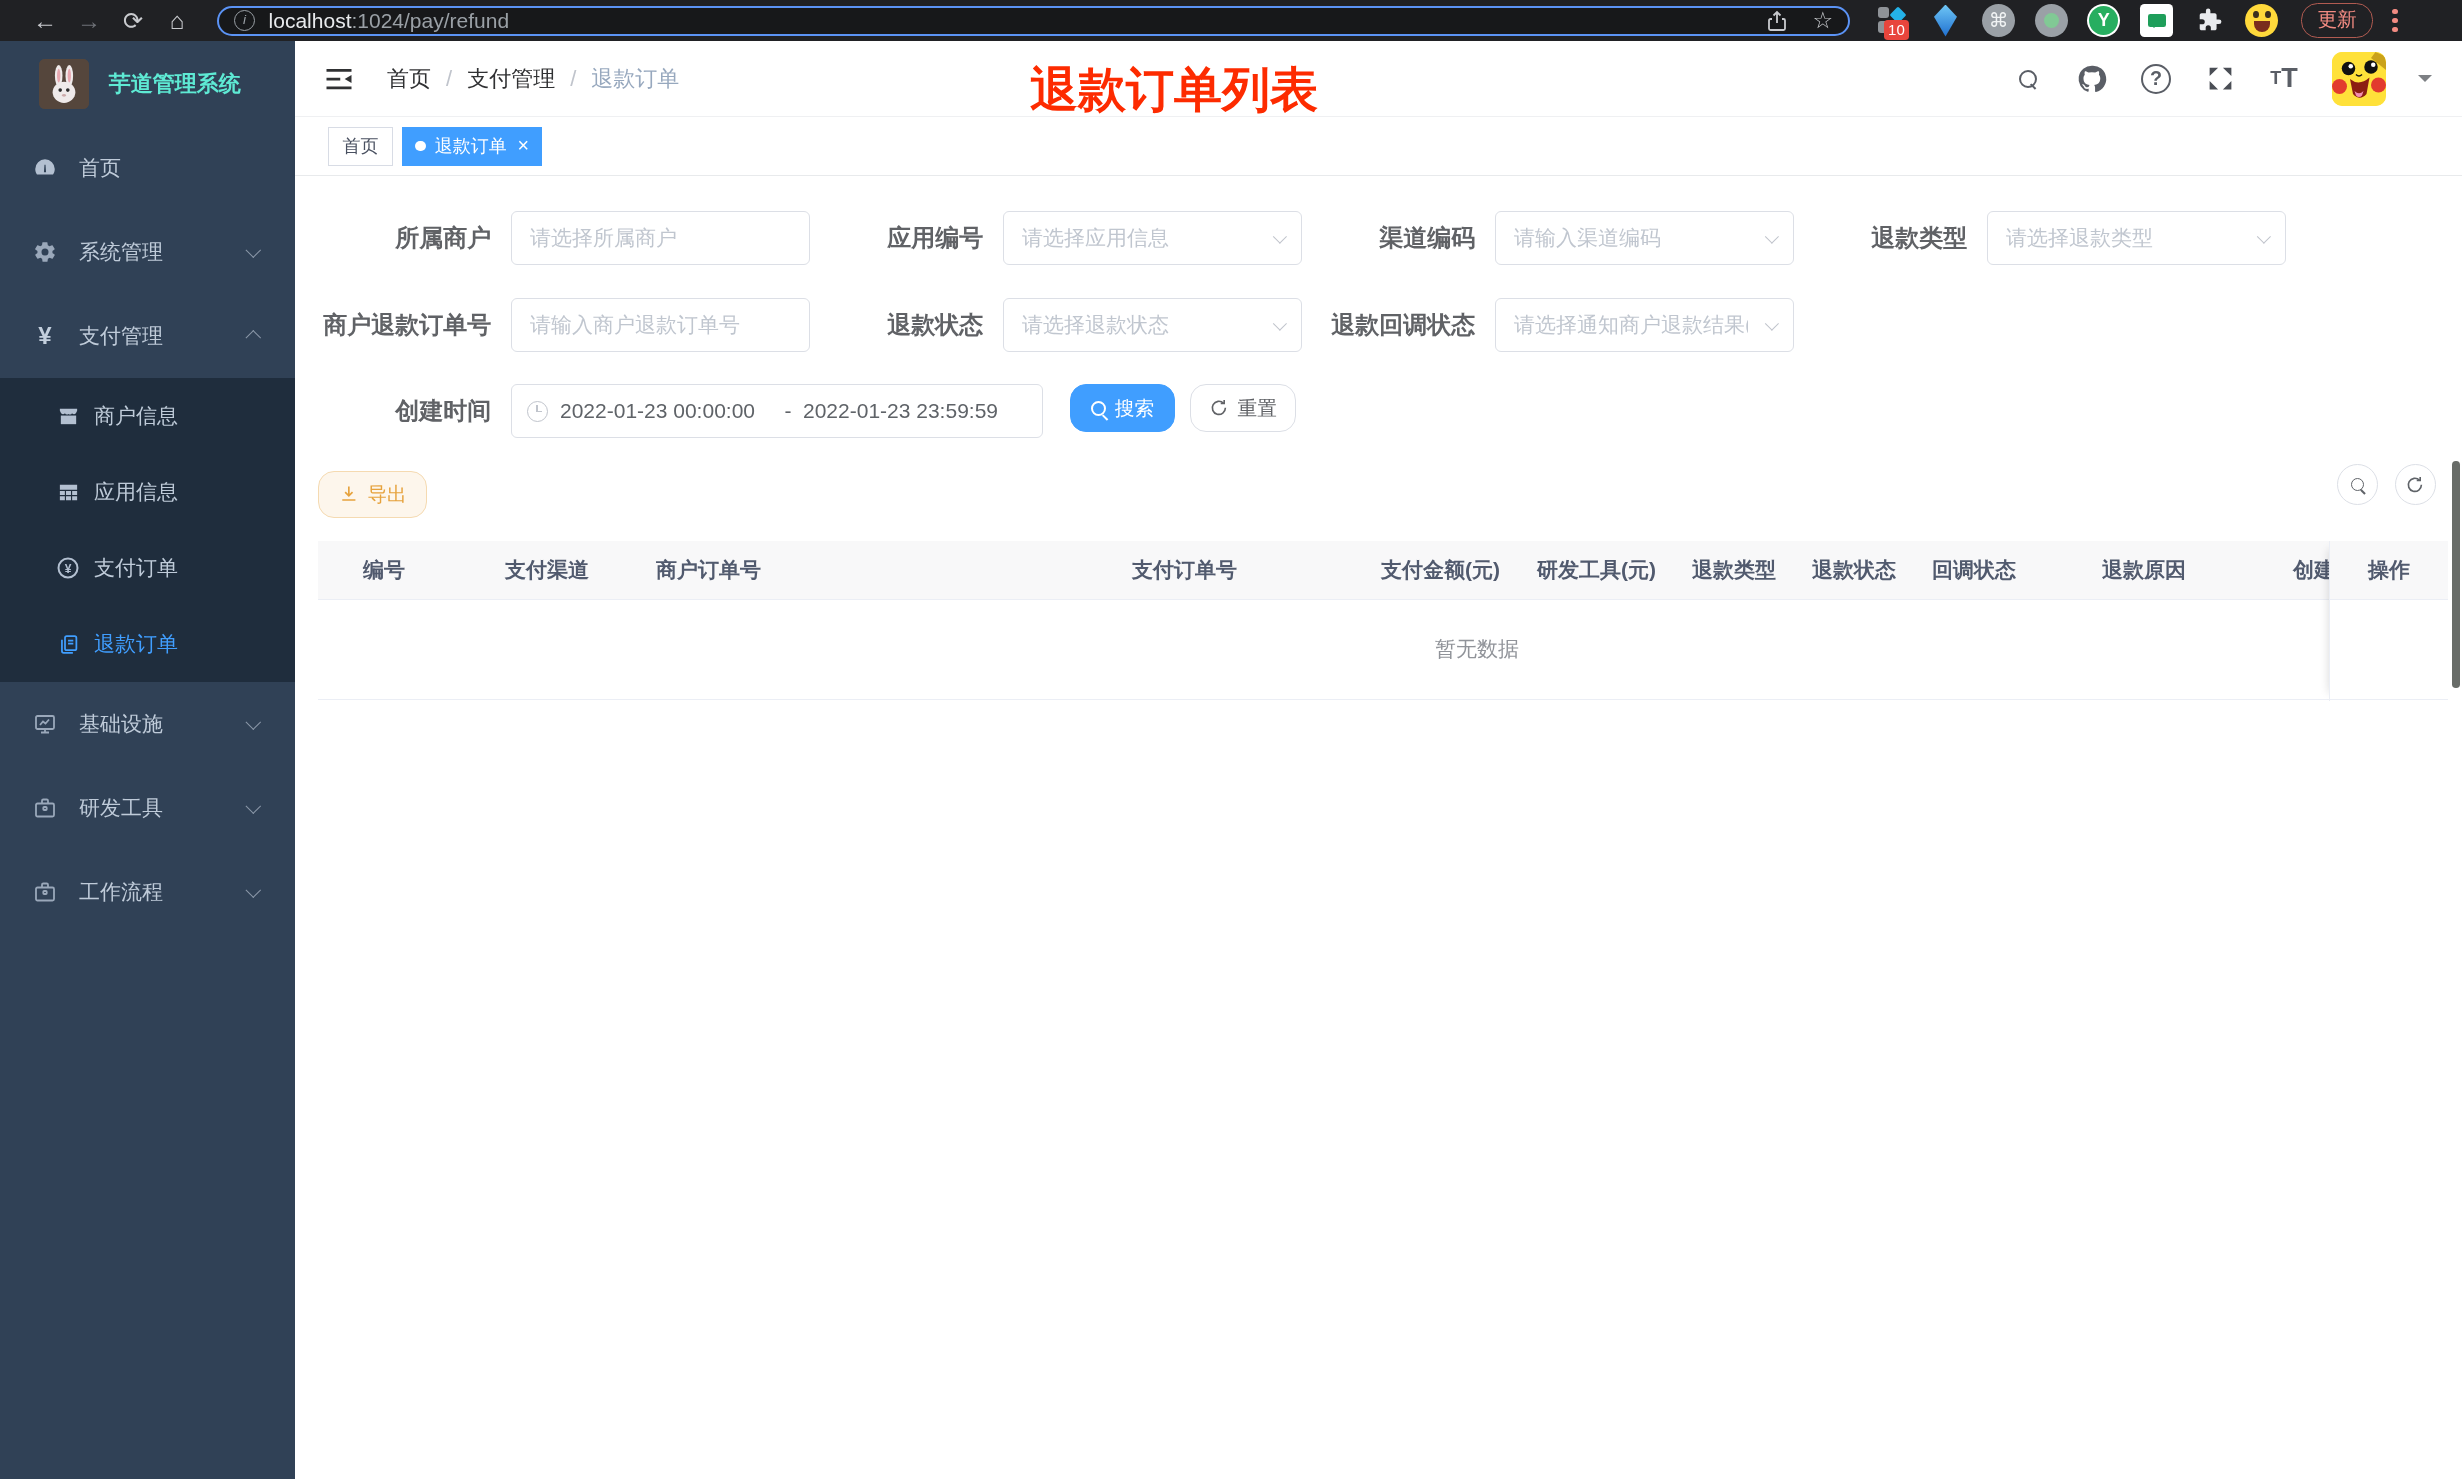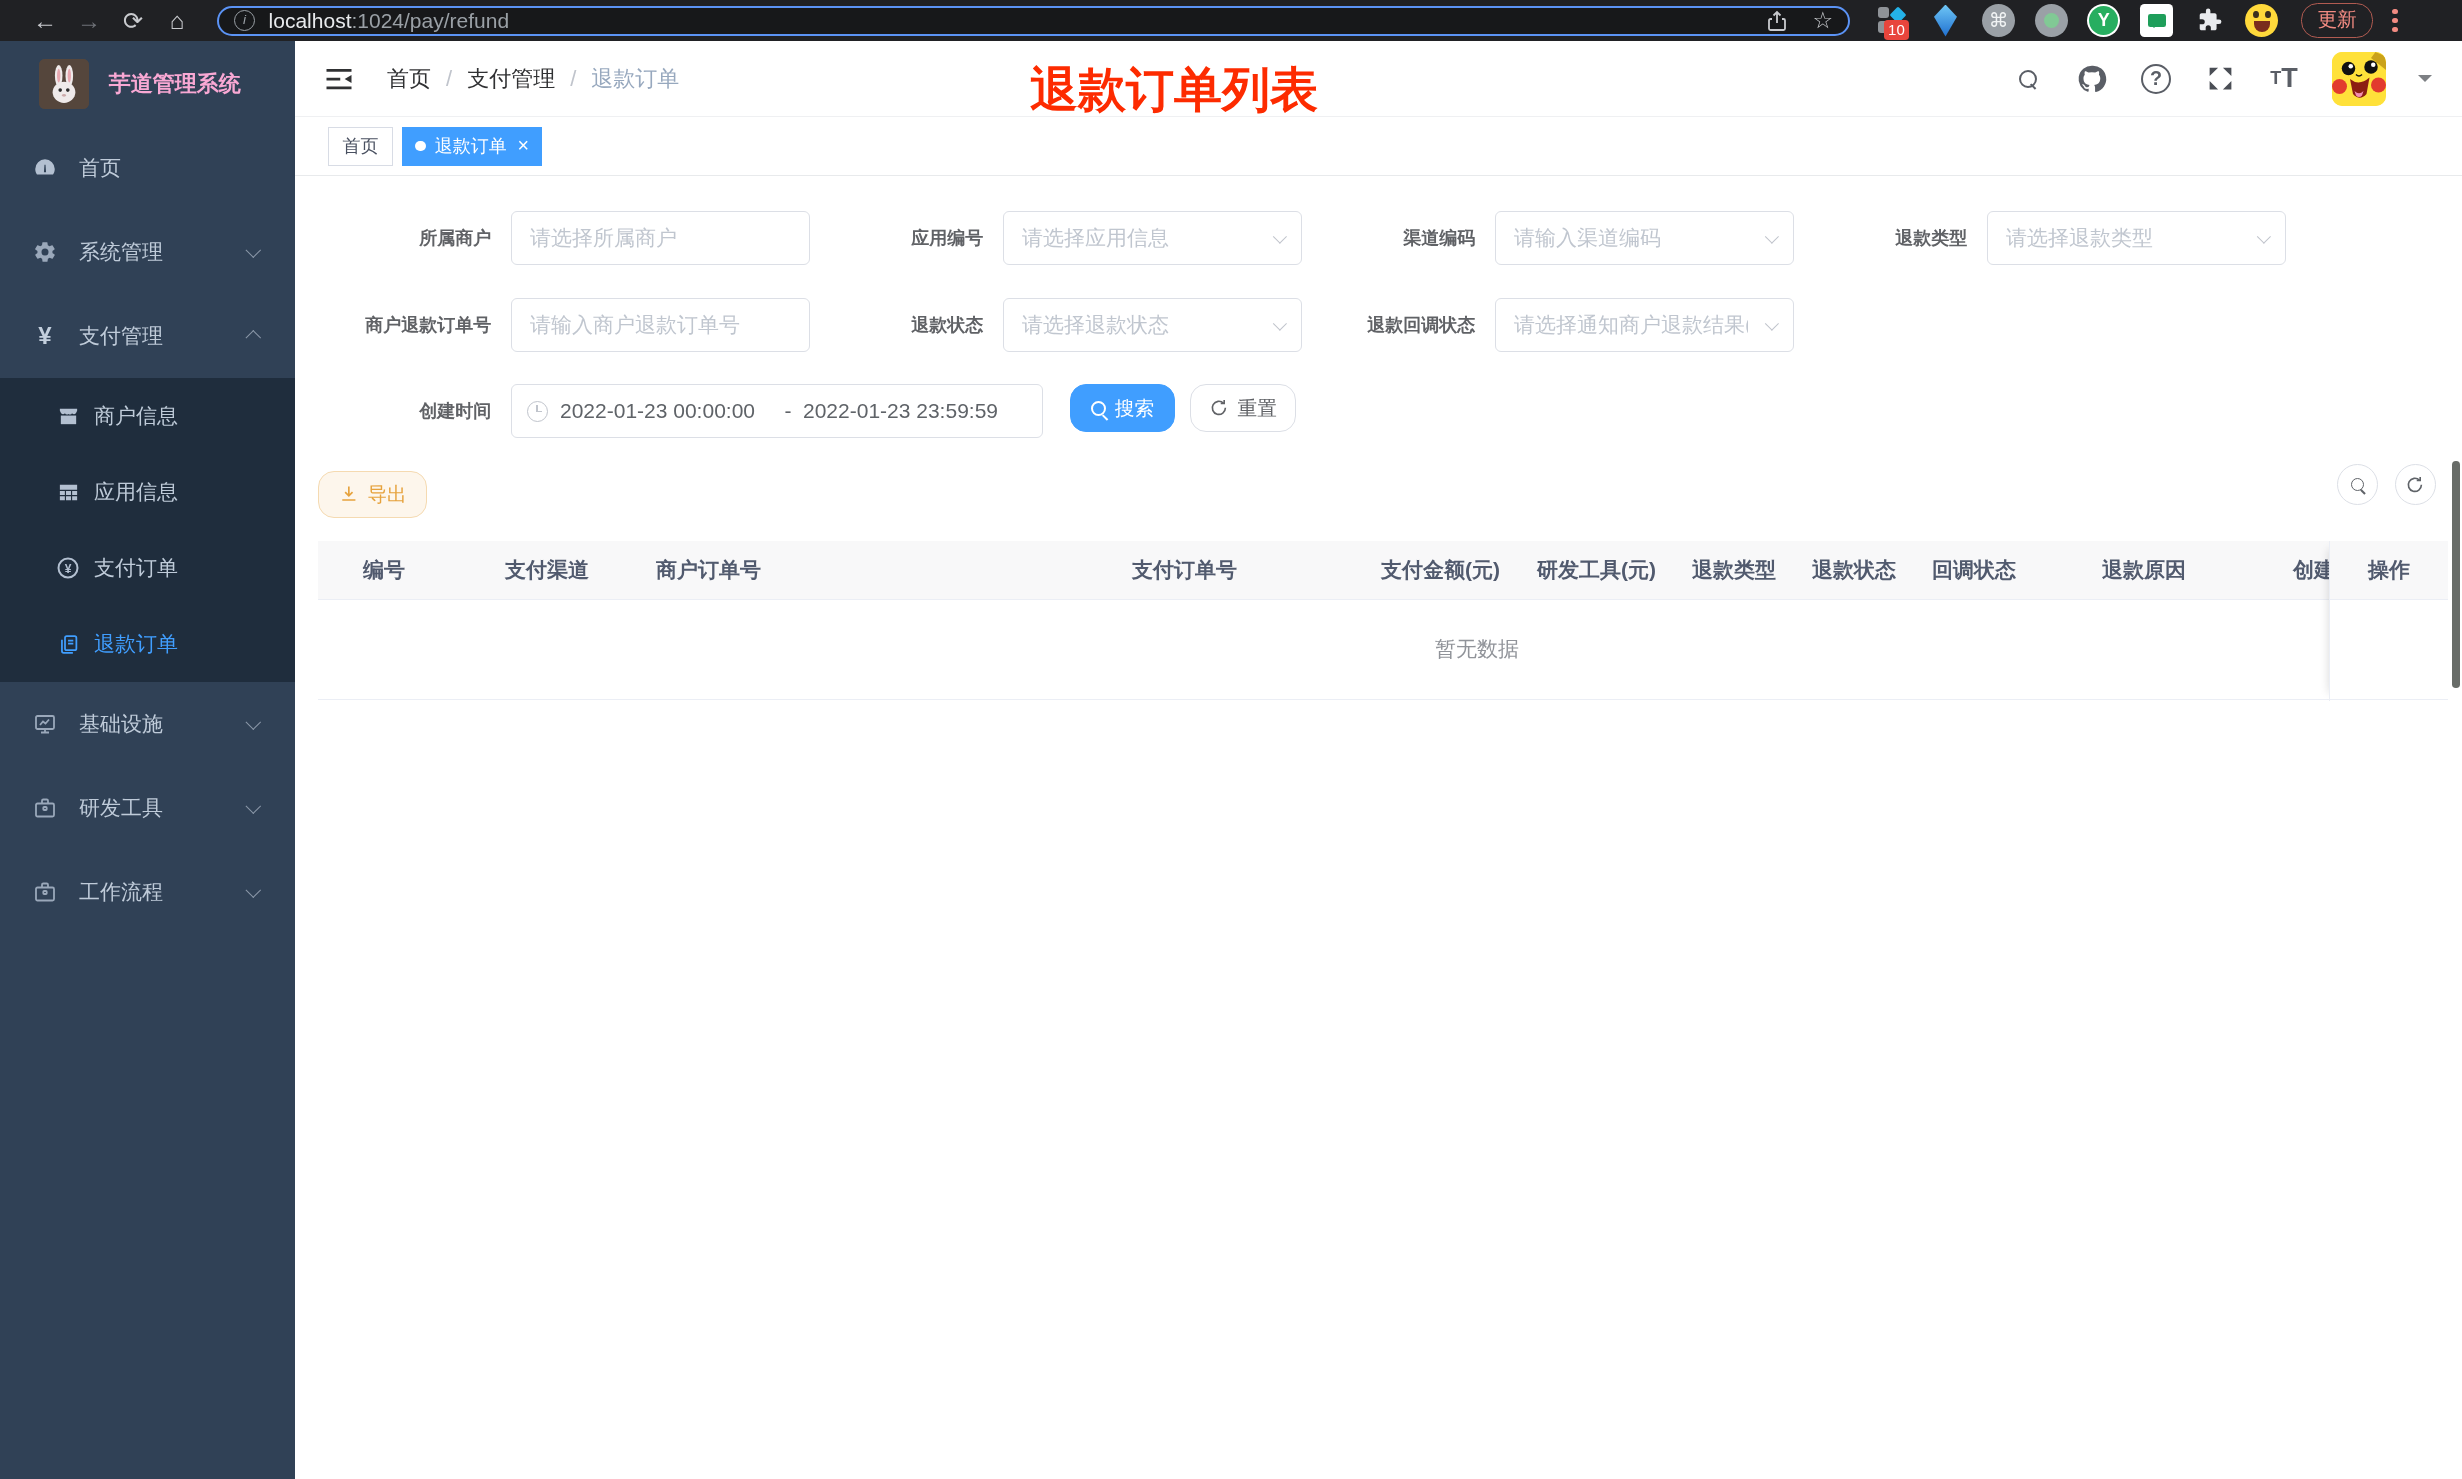--- a/index.html
+++ b/index.html
@@ -46,21 +46,21 @@
   .ext-emoji::after { content:""; position:absolute; width:16.6px; height:10.6px; background:#7a2c1d; border-radius:0 0 9px 9px; left:8.3px; top:17.4px; }
   .update-pill { margin-left:23px; border:1.5px solid #b05b51; color:#f28b82; font-size:19.7px; padding:2.3px 15px 3.8px; border-radius:16.6px; cursor:pointer; }
   .menu-dots { margin-left:19.7px; width:6px; flex:none; display:flex; flex-direction:column; gap:3.8px; cursor:pointer; }
   .menu-dots i { width:5.3px; height:5.3px; border-radius:50%; background:#f28b82; }
 
   
   .app { display:flex; height:1439px; }
   .sidebar { width:295px; flex:none; background:#304156; color:#bfcbd9; }
   .logo-row { height:85px; display:flex; align-items:center; padding-left:39px; gap:19.7px; cursor:pointer; }
   .logo-img { width:50px; height:50px; border-radius:6px; background:#584a40; overflow:hidden; flex:none; }
-  .logo-title { color:#f9a8d4; font-weight:700; font-size:22px; }
+  .logo-title { color:#5eead4; font-weight:700; font-size:22px; }
   .m-item { height:84px; display:flex; align-items:center; padding-left:32px; position:relative; cursor:pointer; font-size:21px; }
   .m-item .mi { width:26px; height:26px; color:#aab9cc; flex:none; display:flex; align-items:center; justify-content:center; font-size:24px; }
   .m-item .ml { margin-left:21px; }
   .chev { position:absolute; right:36px; top:50%; width:10.6px; height:10.6px; border-right:1.5px solid #8a97a8; border-bottom:1.5px solid #8a97a8; }
   .chev.down { transform:translateY(-70%) rotate(45deg); }
   .chev.up { transform:translateY(-30%) rotate(-135deg); }
   .submenu { background:#1f2d3d; }
   .s-item { height:76px; display:flex; align-items:center; padding-left:56px; cursor:pointer; font-size:21px; }
   .s-item .mi { width:24px; height:24px; color:#aab9cc; flex:none; display:flex; align-items:center; justify-content:center; }
   .s-item .ml { margin-left:14px; }
@@ -88,21 +88,21 @@
     border-bottom:1.5px solid #e8eaec; box-shadow:0 1.5px 4.5px rgba(0,0,0,.04); }
   .tag { height:39px; display:flex; align-items:center; padding:0 13.6px; border:0.8px solid #d8dce5; background:#fff;
     color:#495060; font-size:18px; cursor:pointer; }
   .tag.active { background:#409eff; border-color:#409eff; color:#fff; padding:0 12px; }
   .tag .dot { width:10.6px; height:10.6px; border-radius:50%; background:#fff; margin-right:9px; }
   .tag .x { margin-left:10.6px; font-size:19.7px; line-height:1; }
 
   .content { flex:1; position:relative; padding-top:35px; background:#fff; }
   .f-row { display:flex; margin-left:23px; margin-bottom:32.5px; }
   .f-item { display:flex; align-items:center; }
-  .f-label { width:193px; padding-right:19.7px; text-align:right; font-size:18px; font-weight:700; color:#606266; white-space:nowrap; flex:none; }
+  .f-label { width:193px; padding-right:19.7px; text-align:right; font-size:24px; font-weight:700; color:#606266; white-space:nowrap; flex:none; }
   .f-ctrl { position:relative; width:299px; height:54px; border:1.5px solid #dcdfe6; border-radius:6px; background:#fff; }
   .f-ctrl input { width:100%; height:100%; border:none; outline:none; background:transparent; padding:0 18px; font-size:21px; color:#606266;
     font-family:inherit; border-radius:6px; }
   .f-ctrl input::placeholder { color:#c0c6cf; }
   .f-ctrl .sel-chev { position:absolute; right:16.6px; top:50%; width:9.8px; height:9.8px; border-right:1.5px solid #c0c4cc; border-bottom:1.5px solid #c0c4cc; transform:translateY(-65%) rotate(45deg); }
   .f-ctrl.has-chev input { padding-right:45px; }
   .date-ctrl { width:532px; display:flex; align-items:center; padding:0 15px; }
   .clock { width:21px; height:21px; border:1.5px solid #c0c4cc; border-radius:50%; position:relative; flex:none; }
   .clock::after { content:""; position:absolute; left:8.3px; top:3.8px; width:1.5px; height:6.8px; background:#c0c4cc; }
   .clock::before { content:""; position:absolute; left:8.3px; top:9px; width:6px; height:1.5px; background:#c0c4cc; }

